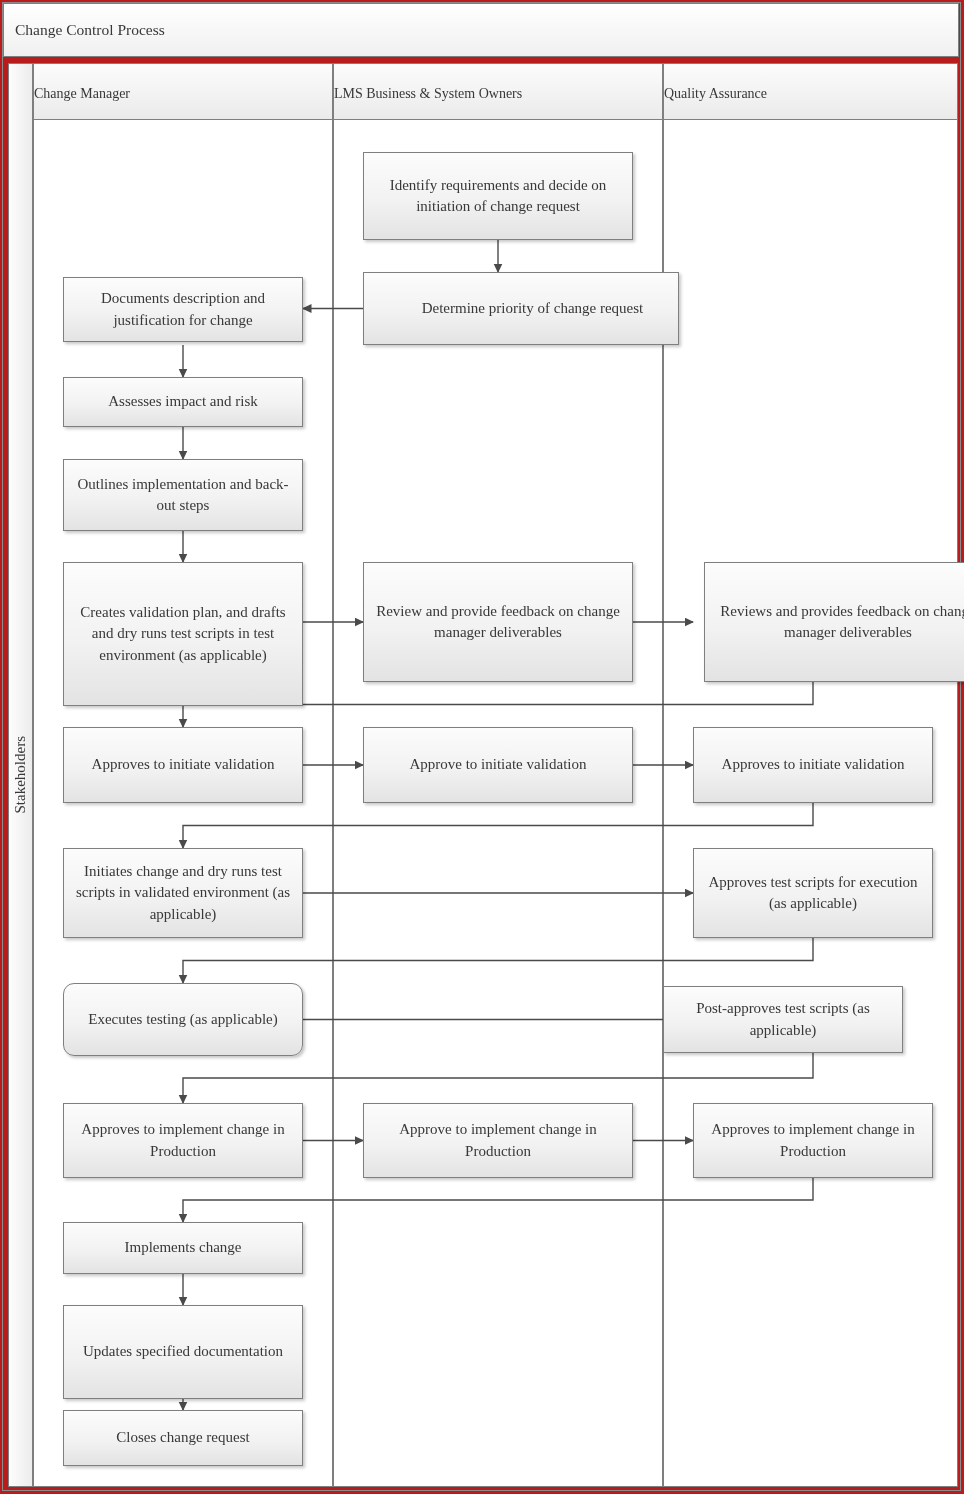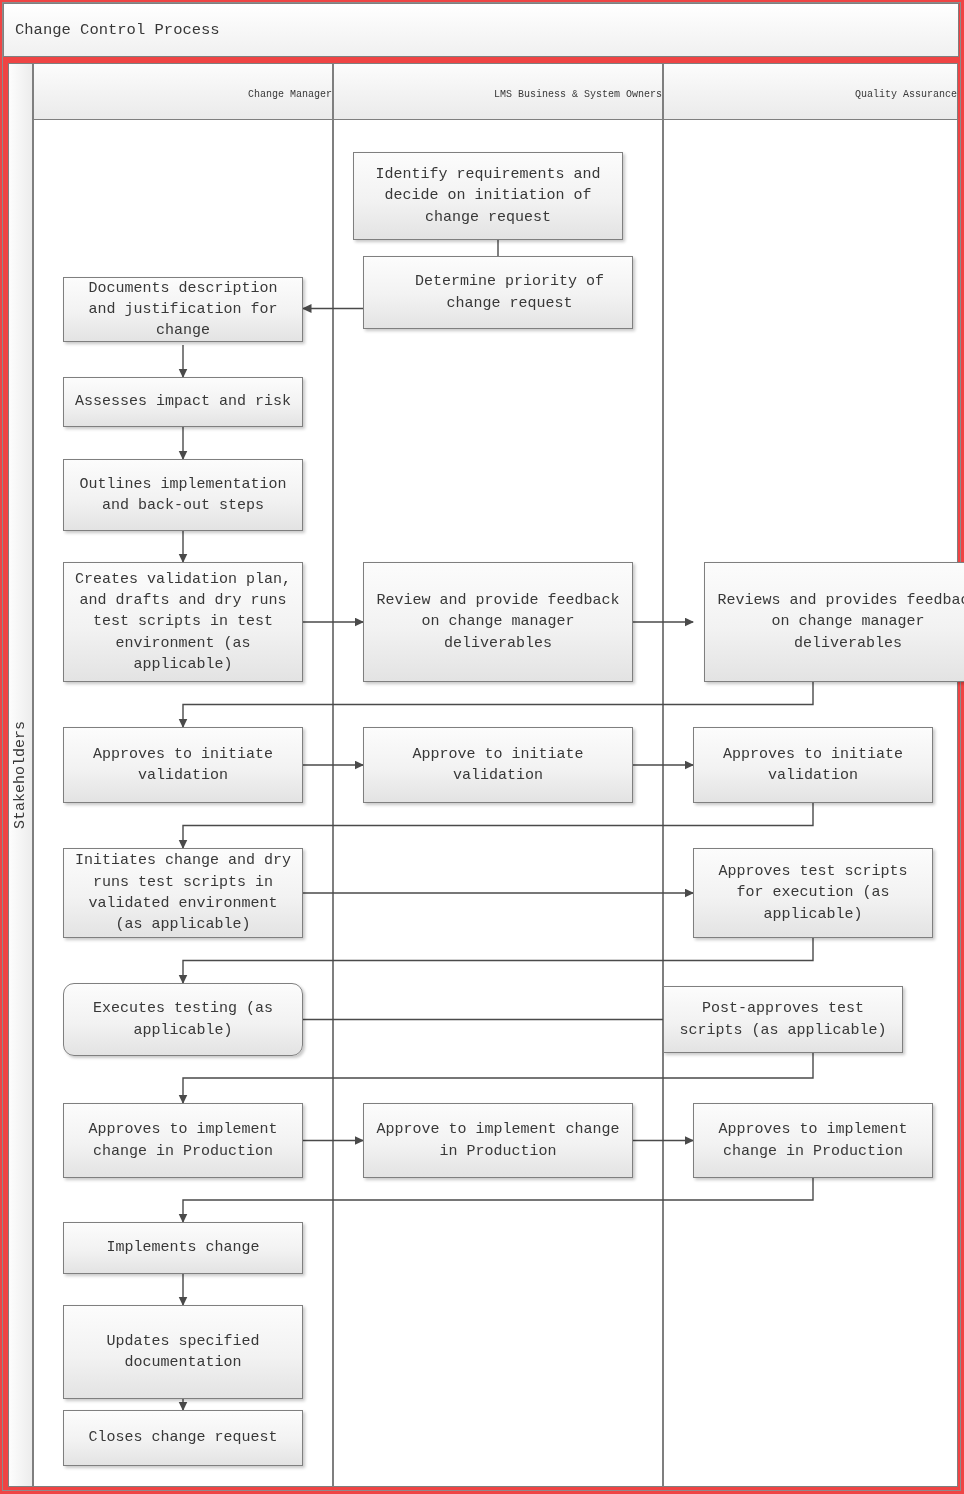--- a/index.html
+++ b/index.html
@@ -1,38 +1,38 @@
 <!DOCTYPE html>
 <html><head>
 <meta charset="utf-8">
 <style>
   html,body{margin:0;padding:0;background:#ffffff;}
   .page{
-    position:relative;width:964px;height:1494px;background:#ef4444;
-    font-family:Liberation Mono, monospace;color:#383838;overflow:hidden;
+    position:relative;width:964px;height:1494px;background:#b91c1c;
+    font-family:Liberation Serif, serif;color:#383838;overflow:hidden;
   }
   .outer-border{position:absolute;left:2px;top:2px;width:959px;height:1489px;
     border:1px solid #8c8c8c;box-sizing:border-box;z-index:0;}
   .title-band{
     position:absolute;left:3px;top:3px;width:956px;height:54px;box-sizing:border-box;
     border:1px solid #7f7f7f;background:linear-gradient(#ffffff,#f0f0f0);
     display:flex;align-items:center;padding-left:11px;font-size:15.5px;z-index:1;
   }
   .stakeholder-strip{
     position:absolute;left:8px;top:63px;width:25px;height:1424px;box-sizing:border-box;
     border:1px solid #7f7f7f;background:linear-gradient(90deg,#fdfdfd,#ececec);
     display:flex;align-items:center;justify-content:center;z-index:1;
   }
   .stakeholder-strip span{
     writing-mode:vertical-rl;transform:rotate(180deg);font-size:15px;white-space:nowrap;
   }
   .lane-header{
     position:absolute;top:63px;height:62px;box-sizing:border-box;
     border:1px solid #7f7f7f;background:linear-gradient(#fcfcfc,#e9e9e9);
-    display:flex;align-items:center;justify-content:flex-end;font-size:10px;z-index:1;
+    display:flex;align-items:center;justify-content:flex-start;font-size:14px;z-index:1;
   }
   #hdr-cm{left:33px;width:300px}
   #hdr-mid{left:333px;width:330px}
   #hdr-qa{left:663px;width:295px}
   .lane-body{
     position:absolute;top:119px;height:1368px;box-sizing:border-box;
     border:1px solid #7f7f7f;background:#ffffff;z-index:1;
   }
   #lane-cm{left:33px;width:300px}
   #lane-mid{left:333px;width:330px}
@@ -97,26 +97,26 @@
       <polyline points="303,1019.5 693,1019.5" fill="none" stroke="#4a4a4a" stroke-width="1.4" marker-end="url(#arrow)"></polyline>
       <polyline points="813,1053 813,1078 183,1078 183,1103" fill="none" stroke="#4a4a4a" stroke-width="1.4" marker-end="url(#arrow)"></polyline>
       <polyline points="303,1140.5 363,1140.5" fill="none" stroke="#4a4a4a" stroke-width="1.4" marker-end="url(#arrow)"></polyline>
       <polyline points="633,1140.5 693,1140.5" fill="none" stroke="#4a4a4a" stroke-width="1.4" marker-end="url(#arrow)"></polyline>
       <polyline points="813,1178 813,1200 183,1200 183,1222" fill="none" stroke="#4a4a4a" stroke-width="1.4" marker-end="url(#arrow)"></polyline>
       <polyline points="183,1274 183,1305" fill="none" stroke="#4a4a4a" stroke-width="1.4" marker-end="url(#arrow)"></polyline>
       <polyline points="183,1380 183,1410" fill="none" stroke="#4a4a4a" stroke-width="1.4" marker-end="url(#arrow)"></polyline>
     </svg>
 
   <div id="nodes">
-      <div class="node" style="left: 353px; top: 152px; width: 270px; height: 88px;">Identify requirements and decide on initiation of change request</div>
-      <div class="node" style="left: 363px; top: 256px; width: 270px; height: 73px; padding-left: 32px;">Determine priority of change request</div>
+      <div class="node" style="left: 363px; top: 152px; width: 270px; height: 88px;">Identify requirements and decide on initiation of change request</div>
+      <div class="node" style="left: 363px; top: 272px; width: 316px; height: 73px; padding-left: 32px;">Determine priority of change request</div>
       <div class="node" style="left: 63px; top: 277px; width: 240px; height: 65px;">Documents description and justification for change</div>
       <div class="node" style="left: 63px; top: 377px; width: 240px; height: 50px;">Assesses impact and risk</div>
       <div class="node" style="left: 63px; top: 459px; width: 240px; height: 72px;">Outlines implementation and back-out steps</div>
-      <div class="node" style="left: 63px; top: 562px; width: 240px; height: 120px;">Creates validation plan, and drafts and dry runs test scripts in test environment (as applicable)</div>
+      <div class="node" style="left: 63px; top: 562px; width: 240px; height: 144px;">Creates validation plan, and drafts and dry runs test scripts in test environment (as applicable)</div>
       <div class="node" style="left: 363px; top: 562px; width: 270px; height: 120px;">Review and provide feedback on change manager deliverables</div>
       <div class="node" style="left: 704px; top: 562px; width: 288px; height: 120px;">Reviews and provides feedback on change manager deliverables</div>
       <div class="node" style="left: 63px; top: 727px; width: 240px; height: 76px;">Approves to initiate validation</div>
       <div class="node" style="left: 363px; top: 727px; width: 270px; height: 76px;">Approve to initiate validation</div>
       <div class="node" style="left: 693px; top: 727px; width: 240px; height: 76px;">Approves to initiate validation</div>
       <div class="node" style="left: 63px; top: 848px; width: 240px; height: 90px;">Initiates change and dry runs test scripts in validated environment (as applicable)</div>
       <div class="node" style="left: 693px; top: 848px; width: 240px; height: 90px;">Approves test scripts for execution (as applicable)</div>
       <div class="node" style="left: 63px; top: 983px; width: 240px; height: 73px; border-radius: 11px;">Executes testing (as applicable)</div>
       <div class="node" style="left: 663px; top: 986px; width: 240px; height: 67px;">Post-approves test scripts (as applicable)</div>
       <div class="node" style="left: 63px; top: 1103px; width: 240px; height: 75px;">Approves to implement change in Production</div>

